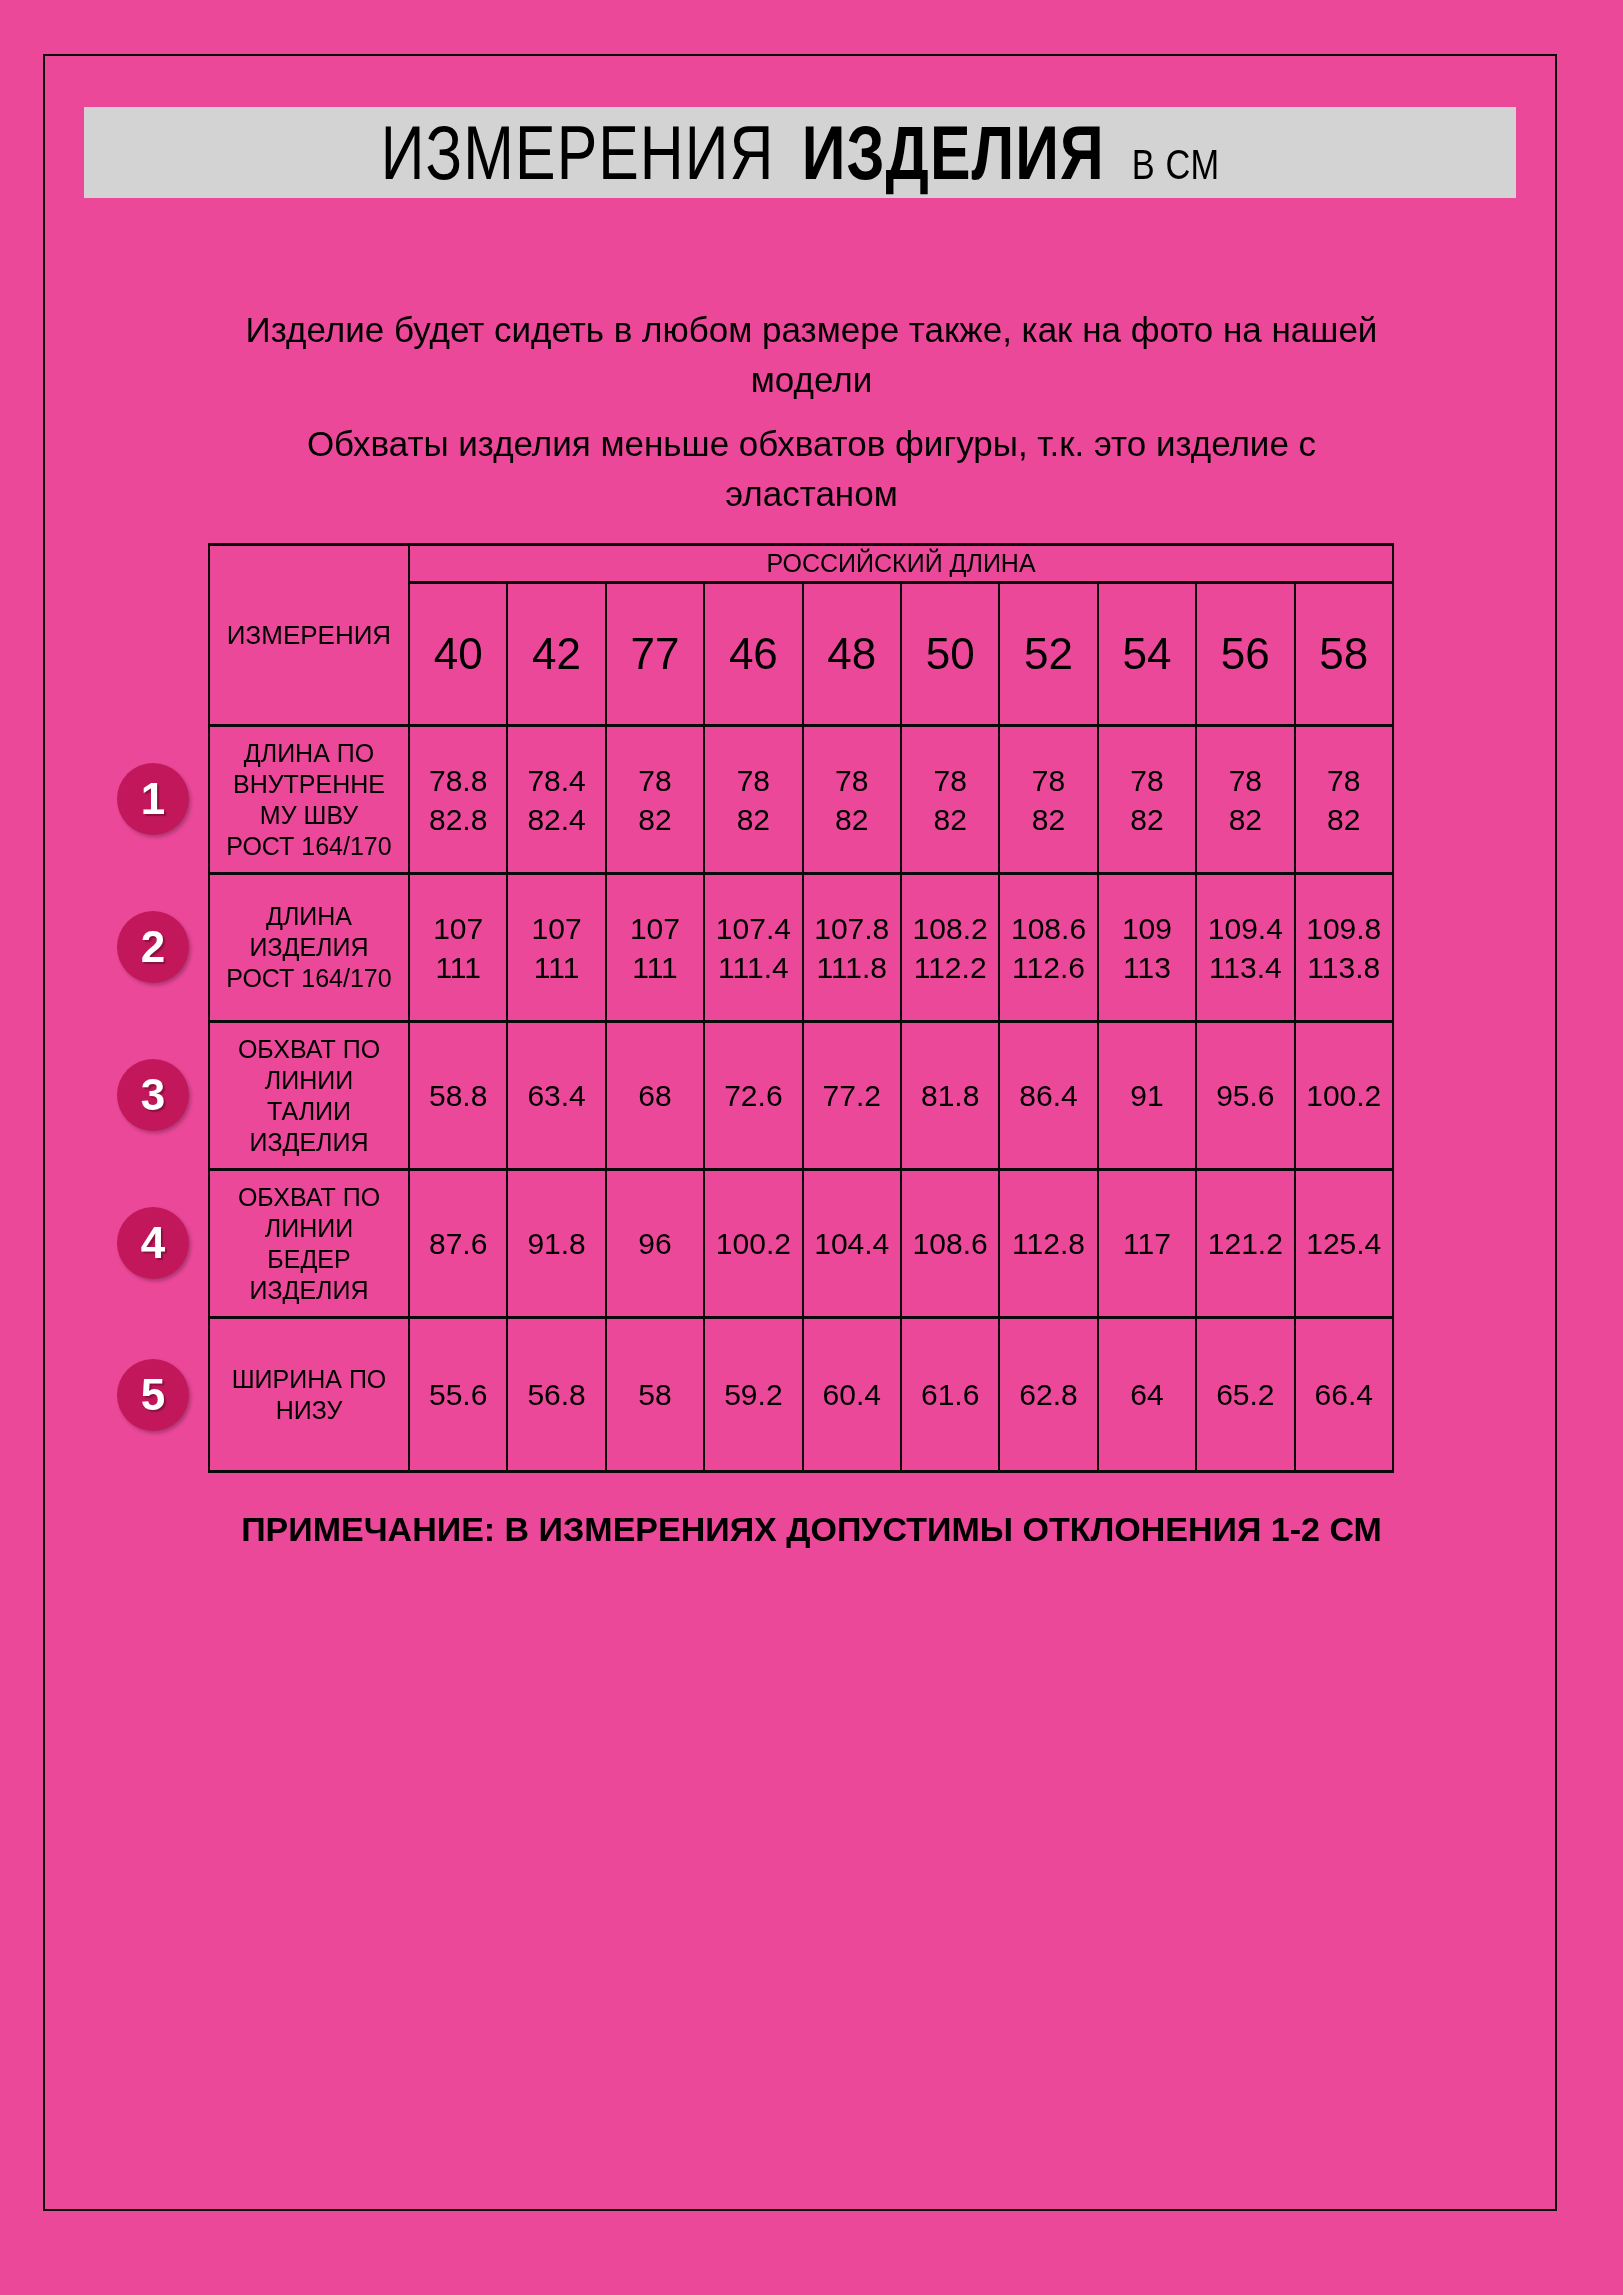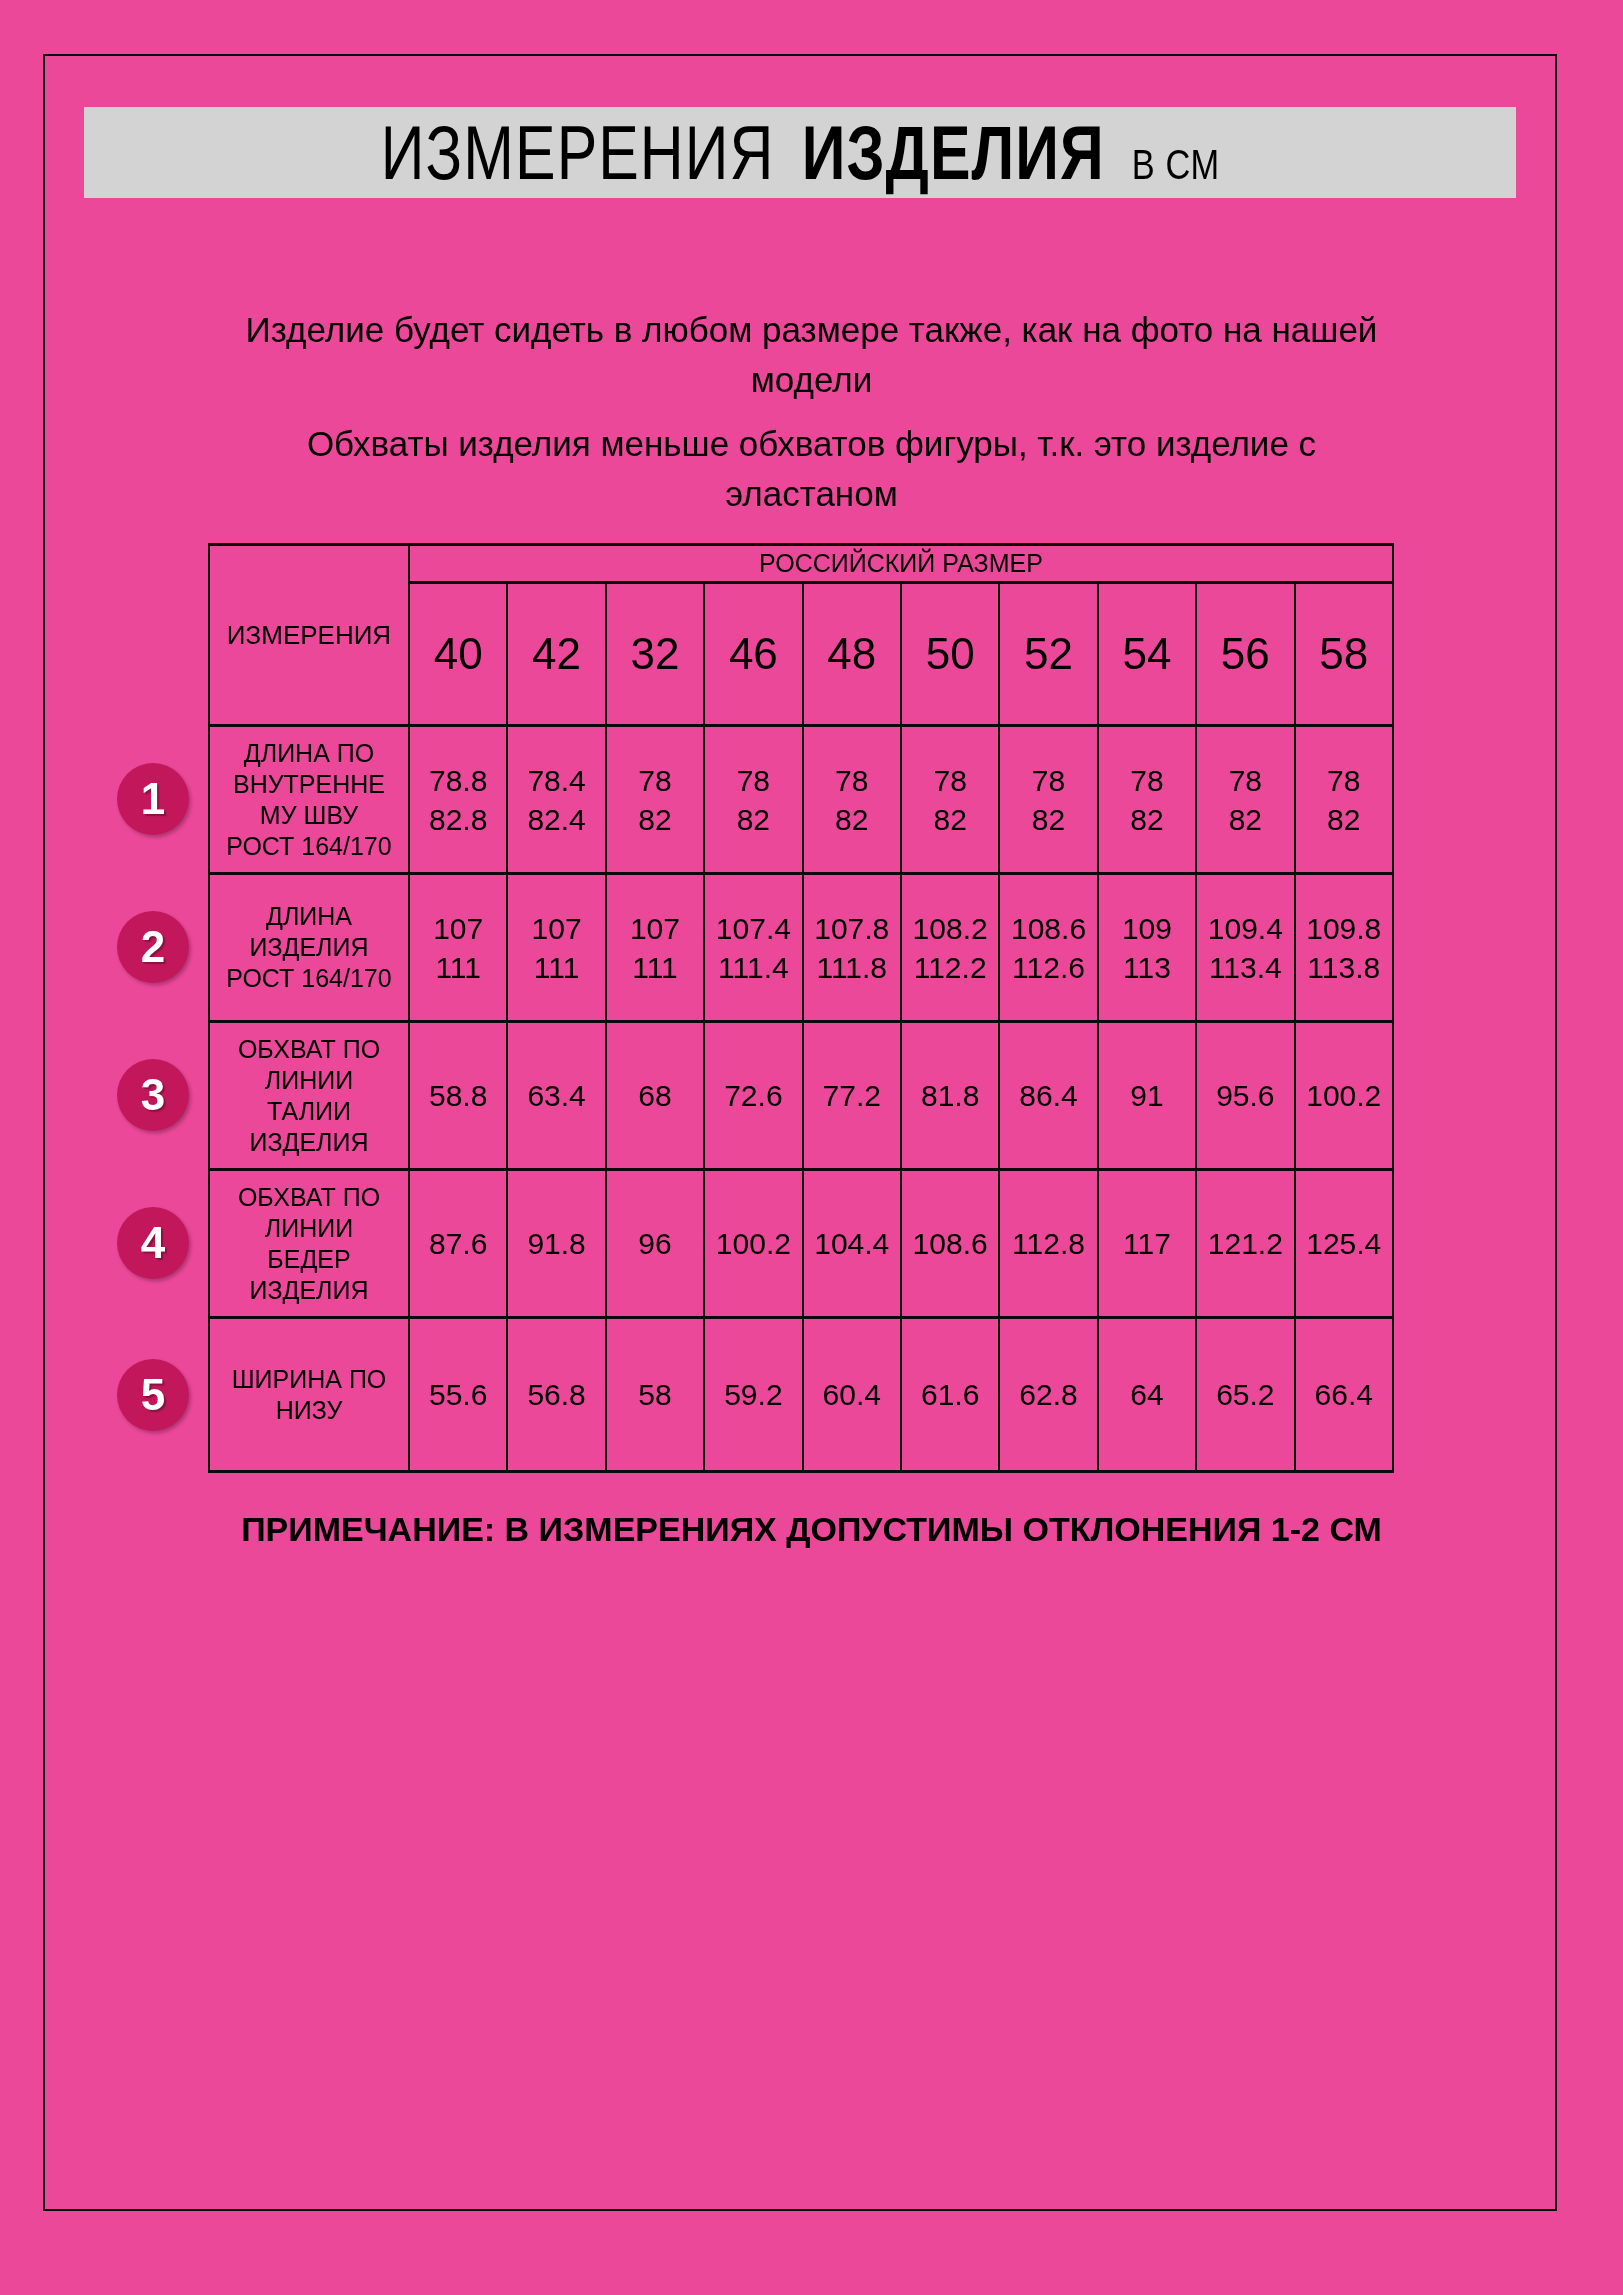--- a/index.html
+++ b/index.html
@@ -109,26 +109,26 @@
         <col>
         <col>
         <col>
         <col>
         <col>
         <col>
     </colgroup>
     <thead>
       <tr style="height:38px">
         <th class="corner-cell" rowspan="2">ИЗМЕРЕНИЯ</th>
-        <th class="group-cell" colspan="10">РОССИЙСКИЙ РАЗМЕР</th>
+        <th class="group-cell" colspan="10">РОССИЙСКИЙ ДЛИНА</th>
       </tr>
       <tr style="height:143px" id="sizes-row">
           <th class="size-cell">40</th>
           <th class="size-cell">42</th>
-          <th class="size-cell">32</th>
+          <th class="size-cell">77</th>
           <th class="size-cell">46</th>
           <th class="size-cell">48</th>
           <th class="size-cell">50</th>
           <th class="size-cell">52</th>
           <th class="size-cell">54</th>
           <th class="size-cell">56</th>
           <th class="size-cell">58</th>
         </tr>
     </thead>
     <tbody id="table-body">

